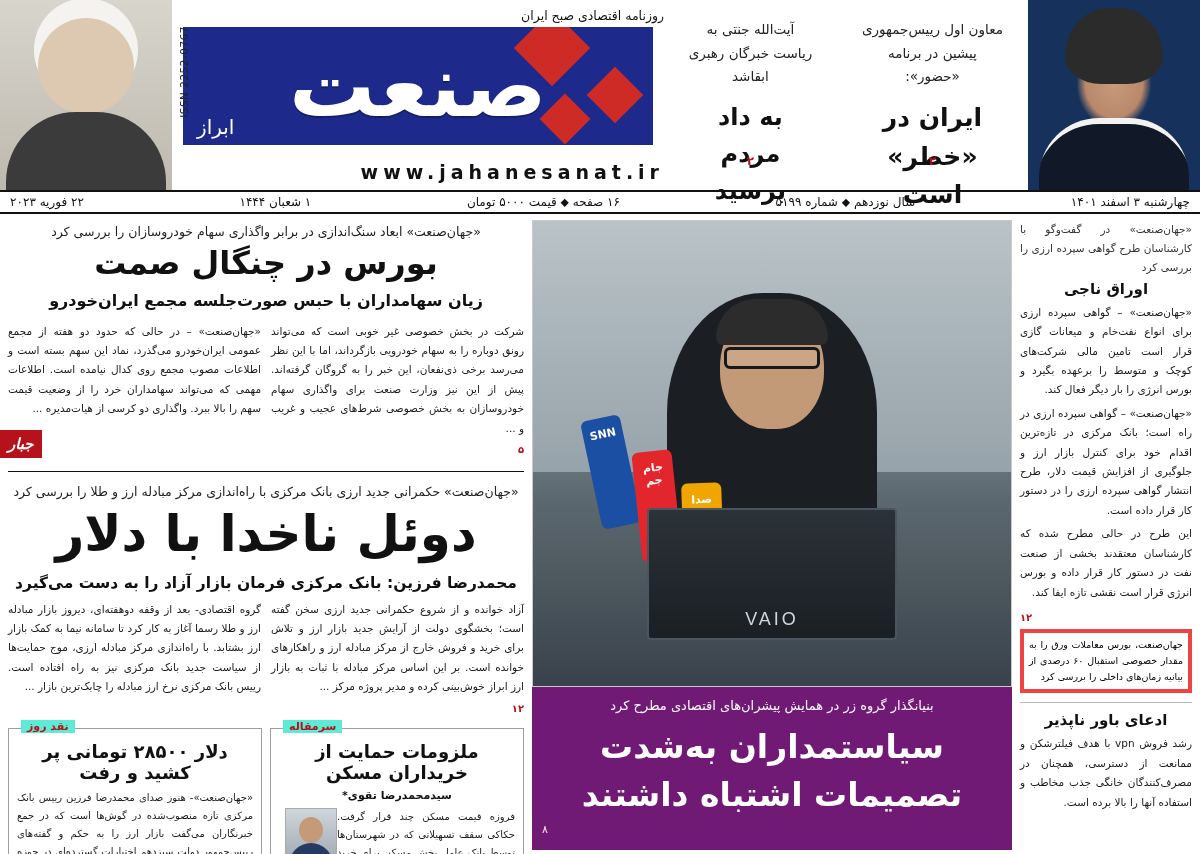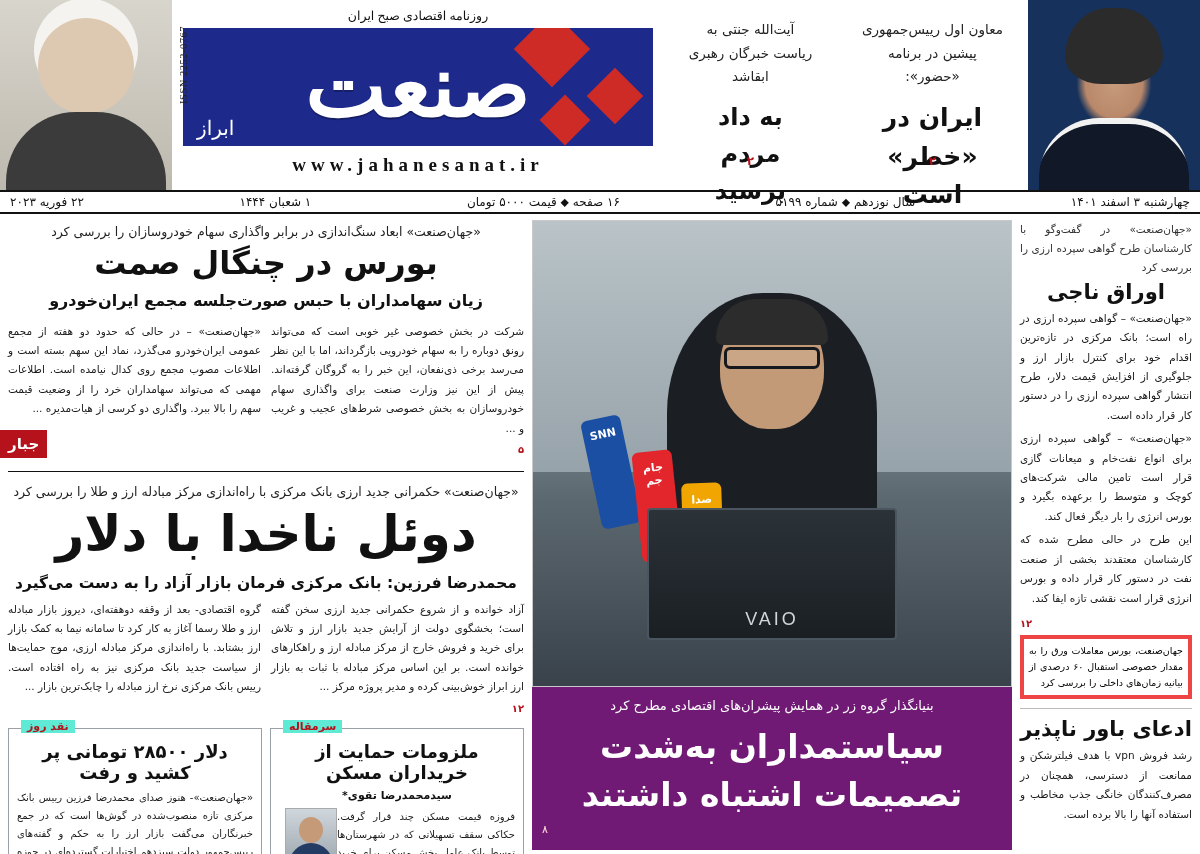--- a/index.html
+++ b/index.html
@@ -98,23 +98,22 @@
   }
   .mh-teaser.right .pg-num { left: 50%; transform: translateX(-50%); }
   .mh-teaser.left  .pg-num { left: 50%; transform: translateX(-50%); }
 
   .mh-logo {
     flex: 0 0 492px;
     width: 492px;
     position: relative;
     display: flex;
     flex-direction: column;
-    align-items: center;
+    align-items: flex-start;
     order: 2;
-    font-family: Liberation Serif, serif;
   }
   .logo-top-line {
     text-align: center;
     font-size: 12.5px;
     color: #111;
     padding: 8px 0 4px;
     letter-spacing: .2px;
   }
   .logo-box {
     margin: 0 auto;
@@ -147,21 +146,21 @@
     transform: rotate(45deg);
   }
   .d1 { right: 74px; top: -6px; width: 54px; height: 54px; background:#cf2b26; }
   .d2 { right: 18px; top: 48px; width: 40px; height: 40px; background:#cf2b26; }
   .d3 { right: 70px; top: 74px; width: 36px; height: 36px; background:#cf2b26; }
   .logo-url {
     text-align: center;
     font-size: 19px;
     letter-spacing: 5px;
     color: #111;
-    padding-top: 8px;
+    padding-top: 16px;
     font-weight: bold;
     direction: ltr;
   }
   .issn {
     position: absolute;
     left: 6px; top: 26px;
     writing-mode: vertical-rl;
     transform: rotate(180deg);
     font-size: 10.5px;
     color: #222;
@@ -203,21 +202,21 @@
   .col-left {
     flex: 1 1 auto;
     display: flex; flex-direction: column;
     gap: 6px;
   }
 
   
   .rblock { font-size: 10.5px; line-height: 1.85; color: #1a1a1a; text-align: justify; }
   .rblock p { margin: 0 0 4px; }
   .rhead {
-    font-size: 21px; font-weight: bold; color: #111;
+    font-size: 15px; font-weight: bold; color: #111;
     text-align: center; margin: 3px 0 5px;
   }
   .rkicker { font-size: 10.5px; color:#333; line-height:1.8; text-align: justify; }
   .hr { border: 0; border-top: 1px solid #bbb; margin: 5px 0; }
   .pg-sq {
     display: inline-block;
     color: #b5121b; font-size: 10px; font-weight: bold;
   }
   .rfoot { text-align: left; }
   .boxnote {
@@ -350,20 +349,21 @@
     font-size: 15.5px; font-weight: bold; color: #111;
     text-align: center; margin-bottom: 8px;
   }
   .flag-tab {
     position: absolute;
     top: 430px; left: 0;
     background: #b5121b; color: #fff;
     font-size: 15px; font-weight: bold;
     padding: 5px 8px;
     writing-mode: horizontal-tb;
+    font-style: italic;
   }
 
   
   .bottom-row {
     display: flex; gap: 8px; margin-top: 6px;
   }
   .bbox {
     flex: 1;
     border: 1px solid #9aa0a6;
     padding: 6px 8px 8px;
@@ -454,22 +454,22 @@
   </div>
 
   <div class="content">
 
     <div class="col-right">
 
       <div>
         <div class="rkicker">«جهان‌صنعت» در گفت‌وگو با کارشناسان طرح گواهی سپرده ارزی را بررسی کرد</div>
         <div class="rhead">اوراق ناجی</div>
         <div class="rblock">
+          <p>«جهان‌صنعت» – گواهی سپرده ارزی برای انواع نفت‌خام و میعانات گازی قرار است تامین مالی شرکت‌های کوچک و متوسط را برعهده بگیرد و بورس انرژی را بار دیگر فعال کند.</p>
           <p>«جهان‌صنعت» – گواهی سپرده ارزی در راه است؛ بانک مرکزی در تازه‌ترین اقدام خود برای کنترل بازار ارز و جلوگیری از افزایش قیمت دلار، طرح انتشار گواهی سپرده ارزی را در دستور کار قرار داده است.</p>
-          <p>«جهان‌صنعت» – گواهی سپرده ارزی برای انواع نفت‌خام و میعانات گازی قرار است تامین مالی شرکت‌های کوچک و متوسط را برعهده بگیرد و بورس انرژی را بار دیگر فعال کند.</p>
           <p>این طرح در حالی مطرح شده که کارشناسان معتقدند بخشی از صنعت نفت در دستور کار قرار داده و بورس انرژی قرار است نقشی تازه ایفا کند.</p>
         </div>
         <div class="rfoot"><span class="pg-sq">۱۲</span></div>
         <div class="boxnote">جهان‌صنعت، بورس معاملات ورق را به مقدار خصوصی استقبال ۶۰ درصدی از بیانیه زمان‌های داخلی را بررسی کرد</div>
       </div>
 
       <hr class="hr">
 
       <div>
         <div class="rhead">ادعای باور ناپذیر</div>

